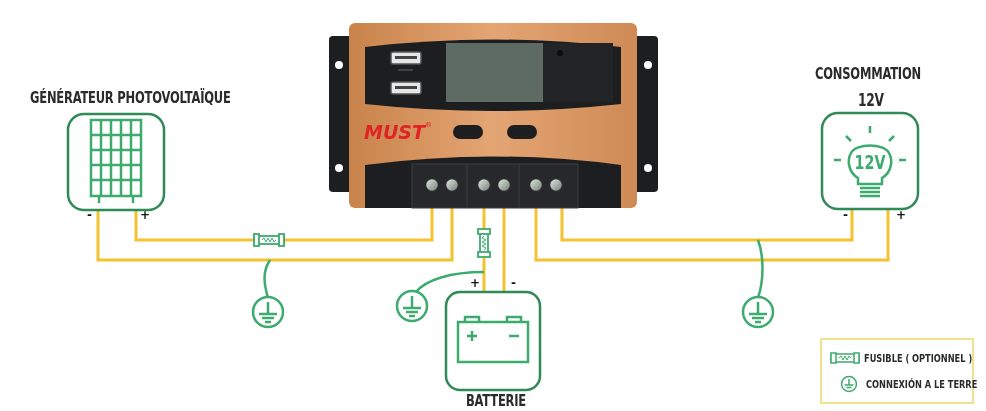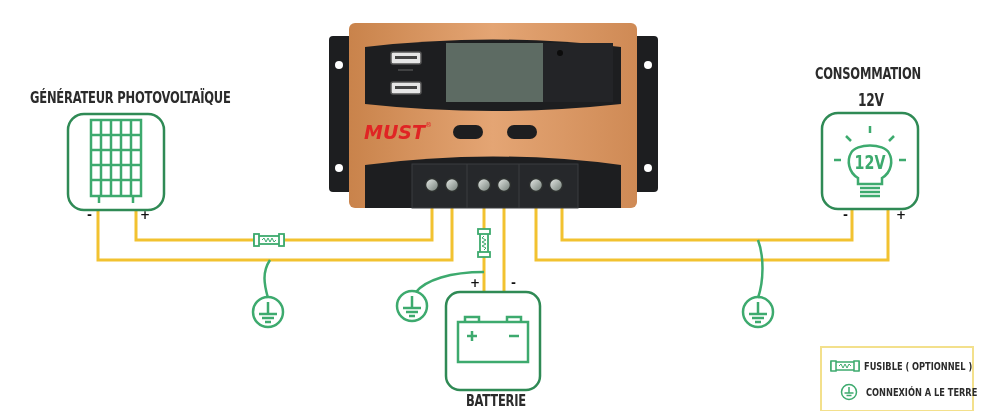--- a/index.html
+++ b/index.html
@@ -1,20 +1,20 @@
 <!DOCTYPE html>
 <html><head>
 <meta charset="utf-8">
 <style>
   html, body { margin:0; padding:0; background:#ffffff; }
   body { width:986px; height:411px; position:relative; overflow:hidden; font-family:"Liberation Sans", sans-serif; }
   #diagram { position:absolute; left:0; top:0; }
   .label { position:absolute; font-family:"DejaVu Sans", sans-serif; font-weight:bold; color:#2b2b2b; letter-spacing:-0.3px; transform:scaleX(0.72); transform-origin:left top; white-space:nowrap; }
   .sign { position:absolute; font-family:"DejaVu Sans", sans-serif; font-weight:bold; font-size:12px; color:#111; }
-  .legend { position:absolute; left:820px; top:346px; width:154px; height:66px; border:2px solid #f3e08c; box-sizing:border-box; background:#fff; }
+  .legend { position:absolute; left:820px; top:338px; width:154px; height:66px; border:2px solid #f3e08c; box-sizing:border-box; background:#fff; }
   .legend-row { position:absolute; left:0; height:20px; display:flex; align-items:center; }
   .legend-text { font-family:"DejaVu Sans", sans-serif; font-weight:bold; font-size:11px; color:#2b2b2b; transform:scaleX(0.75); transform-origin:left center; white-space:nowrap; }
 </style>
 </head>
 <body>
 
 <svg id="diagram" width="986" height="411" viewBox="0 0 986 411" xmlns="http://www.w3.org/2000/svg">
   <defs>
     <linearGradient id="orangeGrad" x1="0" y1="0" x2="1" y2="0">
       <stop offset="0" stop-color="#c9834b"></stop>

